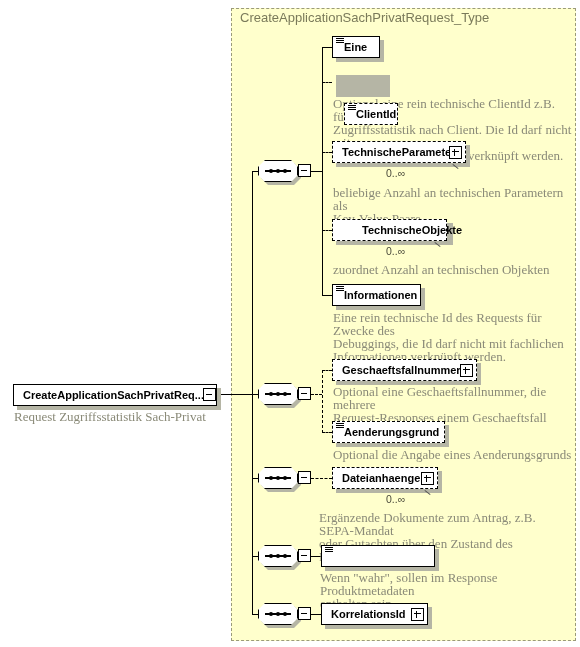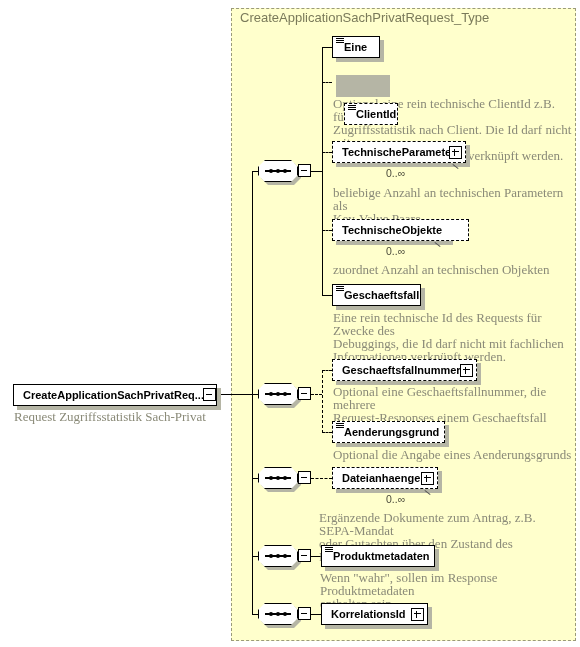--- a/index.html
+++ b/index.html
@@ -283,38 +283,38 @@
   </div>
   <div class="card-tick" style="left:452px; top:163px; width:12px; height:10px;">
     <i style="transform:rotate(38deg); left:0; top:3px;"></i>
   </div>
   <div class="card" style="left:386px; top:167px;">0..∞</div>
   <div class="anno" style="left:333px; top:186px; width:240px;">beliebige Anzahl an technischen Parametern als
 Key-Value Paare</div>
 
   <div class="dline-h" style="left:322px; top:230px; width:10px;"></div>
   <div class="el-shadow" style="left:336px; top:223px; width:117px; height:22px;"></div>
-  <div class="el dashed" style="left:332px; top:219px; width:137px;">
+  <div class="el dashed" style="left:332px; top:219px; width:115px;padding-left:20px;">
     <span class="el-label">TechnischeObjekte</span>
   </div>
   <div class="card-tick" style="left:434px; top:241px; width:12px; height:10px;">
     <i style="transform:rotate(38deg); left:0; top:3px;"></i>
   </div>
   <div class="card" style="left:386px; top:245px;">0..∞</div>
   <div class="anno" style="left:333px; top:263px; width:240px;">zuordnet Anzahl an technischen Objekten</div>
 
   <div class="line hline" style="left:322px; top:295px; width:10px;"></div>
   <div class="el-shadow" style="left:336px; top:288px; width:89px; height:22px;"></div>
   <div class="el solid has-icon" style="left:332px; top:284px; width:89px;">
     <span class="st-icon">
         <i></i>
         <i></i>
         <i></i>
       </span>
-    <span class="el-label">Geschaeftsfall</span>
+    <span class="el-label">Informationen</span>
   </div>
   <div class="anno" style="left:333px; top:311px; width:245px;">Eine rein technische Id des Requests für Zwecke des
 Debuggings, die Id darf nicht mit fachlichen
 Informationen verknüpft werden.</div>
 
   <div class="seq" style="left:258px; top:383px;">
     <div class="oct-shadow"></div>
     <div class="oct"></div>
     <div class="dots">
       <span class="bar"></span>
@@ -392,21 +392,20 @@
   <div class="line hline" style="left:296px; top:556px; width:4px;"></div>
   <div class="line hline" style="left:311px; top:556px; width:10px;"></div>
 
   <div class="el-shadow" style="left:325px; top:549px; width:114px; height:22px;"></div>
   <div class="el solid has-icon" style="left:321px; top:545px; width:114px;">
     <span class="st-icon">
         <i></i>
         <i></i>
         <i></i>
       </span>
-    <span class="el-label">Produktmetadaten</span>
   </div>
   <div class="anno" style="left:320px; top:571px; width:250px;">Wenn "wahr", sollen im Response Produktmetadaten
 enthalten sein.</div>
 
   <div class="seq" style="left:258px; top:603px;">
     <div class="oct-shadow"></div>
     <div class="oct"></div>
     <div class="dots">
       <span class="bar"></span>
         <span class="d d1"></span>

